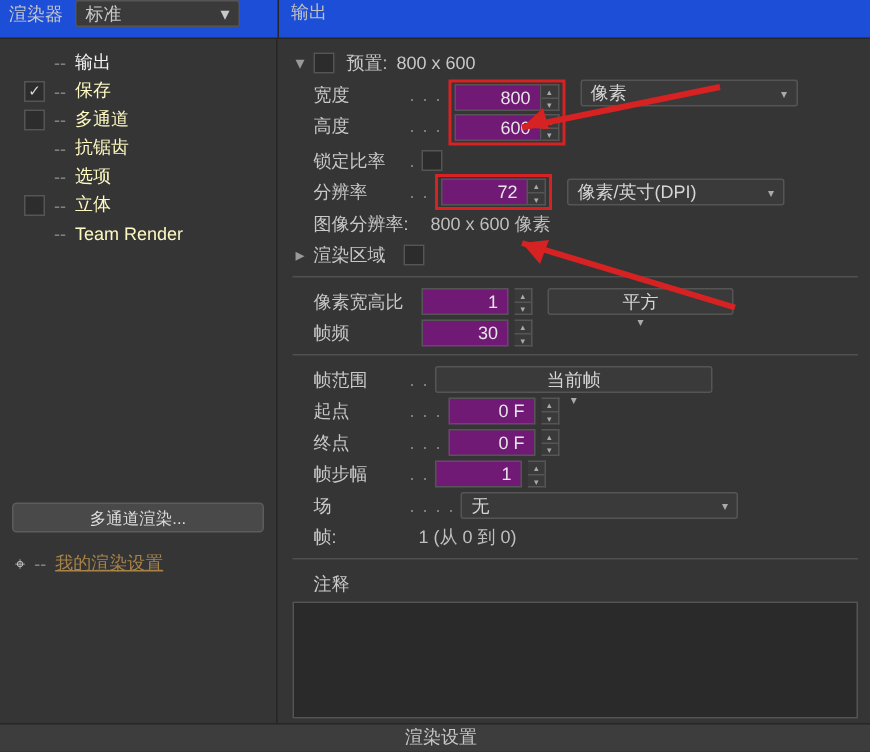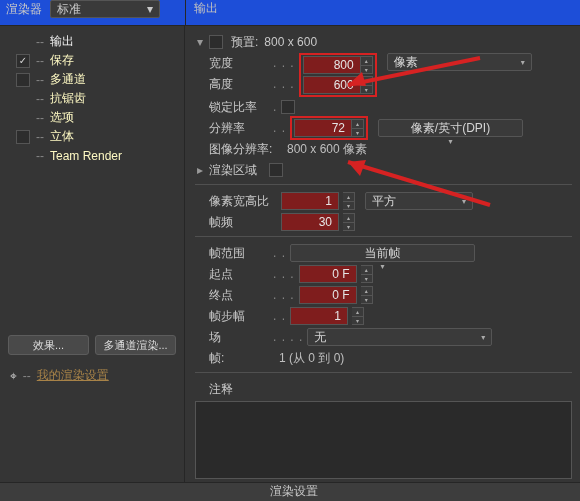--- a/index.html
+++ b/index.html
@@ -28,21 +28,21 @@
   .settings-icon { color: #c8c8c8; font-size: 12px; }
   .settings-label { color: #a88348; text-decoration: underline; }
 
   .right-panel { flex: 1; padding: 6px 8px 6px 10px; overflow: hidden; }
   .param-row { display: flex; align-items: center; height: 20px; margin-bottom: 1px; gap: 4px; }
   .param-collapse { width: 10px; text-align: center; color: #999; }
   .param-check-gap { width: 10px; }
   .param-label { width: 60px; color: #c8c8c8; white-space: nowrap; }
   .param-label.wide { width: 68px; }
   .param-dots { color: #888; letter-spacing: 1px; flex: 0 0 auto; }
-  .num-input { width: 58px; height: 18px; background: #7f1d1d; border: 1px solid #555; display: flex; align-items: center; justify-content: flex-end; padding-right: 6px; color: #e5e5e5; }
+  .num-input { width: 58px; height: 18px; background: #701a75; border: 1px solid #555; display: flex; align-items: center; justify-content: flex-end; padding-right: 6px; color: #e5e5e5; }
   .spinner { width: 12px; height: 18px; background: #3a3a3a; border: 1px solid #555; border-left: none; display: flex; flex-direction: column; }
   .spinner div { flex: 1; display: flex; align-items: center; justify-content: center; font-size: 6px; color: #aaa; }
   .spinner div:first-child { border-bottom: 1px solid #555; }
   .select { background: #3a3a3a; border: 1px solid #555; border-radius: 2px; height: 18px; display: flex; align-items: center; justify-content: space-between; padding: 0 6px; color: #d5d5d5; }
   .select .chev { font-size: 8px; color: #aaa; }
   .select.w1 { width: 145px; }
   .checkbox-sm { width: 14px; height: 14px; background: #2c2c2c; border: 1px solid #555; }
   .static-val { color: #bfbfbf; padding-left: 6px; text-align: center; }
 
   .hr { height: 1px; background: #505050; margin: 4px 0 6px 0; }
@@ -110,23 +110,20 @@
       <div class="tree-row">
         <span style="width:14px"></span>
         <span class="tree-dots">--</span>
         <span class="tree-label">Team Render</span>
       </div>
     </div>
 
     <div class="left-spacer"></div>
 
     <div class="btn-row">
-      <div class="btn">
-          <span>效果...</span>
-        </div>
       <div class="btn">
           <span>多通道渲染...</span>
         </div>
     </div>
     <div class="settings-row">
       <span class="settings-icon">⌖</span>
       <span class="tree-dots">--</span>
       <span class="settings-label">我的渲染设置</span>
     </div>
     <div style="height:90px"></div>
@@ -195,21 +192,21 @@
       <span class="param-dots">. .</span>
       <span class="red-group" style="display:inline-flex;">
         <div class="num-input">
             <span>72</span>
           </div>
         <div class="spinner">
             <div>▴</div>
             <div>▾</div>
           </div>
       </span>
-      <div class="select w1" style="margin-left:6px;flex-direction:column;">
+      <div class="select w1" style="margin-left:6px;">
         <span>像素/英寸(DPI)</span>
           <span class="chev">▾</span>
       </div>
     </div>
 
     <div class="param-row">
       <span class="param-check-gap"></span>
       <span class="param-label wide">图像分辨率:</span>
       <span class="static-val">800 x 600 像素</span>
     </div>
@@ -226,21 +223,21 @@
     <div class="param-row">
       <span class="param-check-gap"></span>
       <span class="param-label wide">像素宽高比</span>
       <div class="num-input">
           <span>1</span>
         </div>
       <div class="spinner">
           <div>▴</div>
           <div>▾</div>
         </div>
-      <div class="select" style="width:108px; margin-left:6px;">
+      <div class="select" style="width:124px; margin-left:6px;flex-direction:column;">
         <span>平方</span>
           <span class="chev">▾</span>
       </div>
     </div>
 
     <div class="param-row">
       <span class="param-check-gap"></span>
       <span class="param-label wide">帧频</span>
       <div class="num-input">
           <span>30</span>

